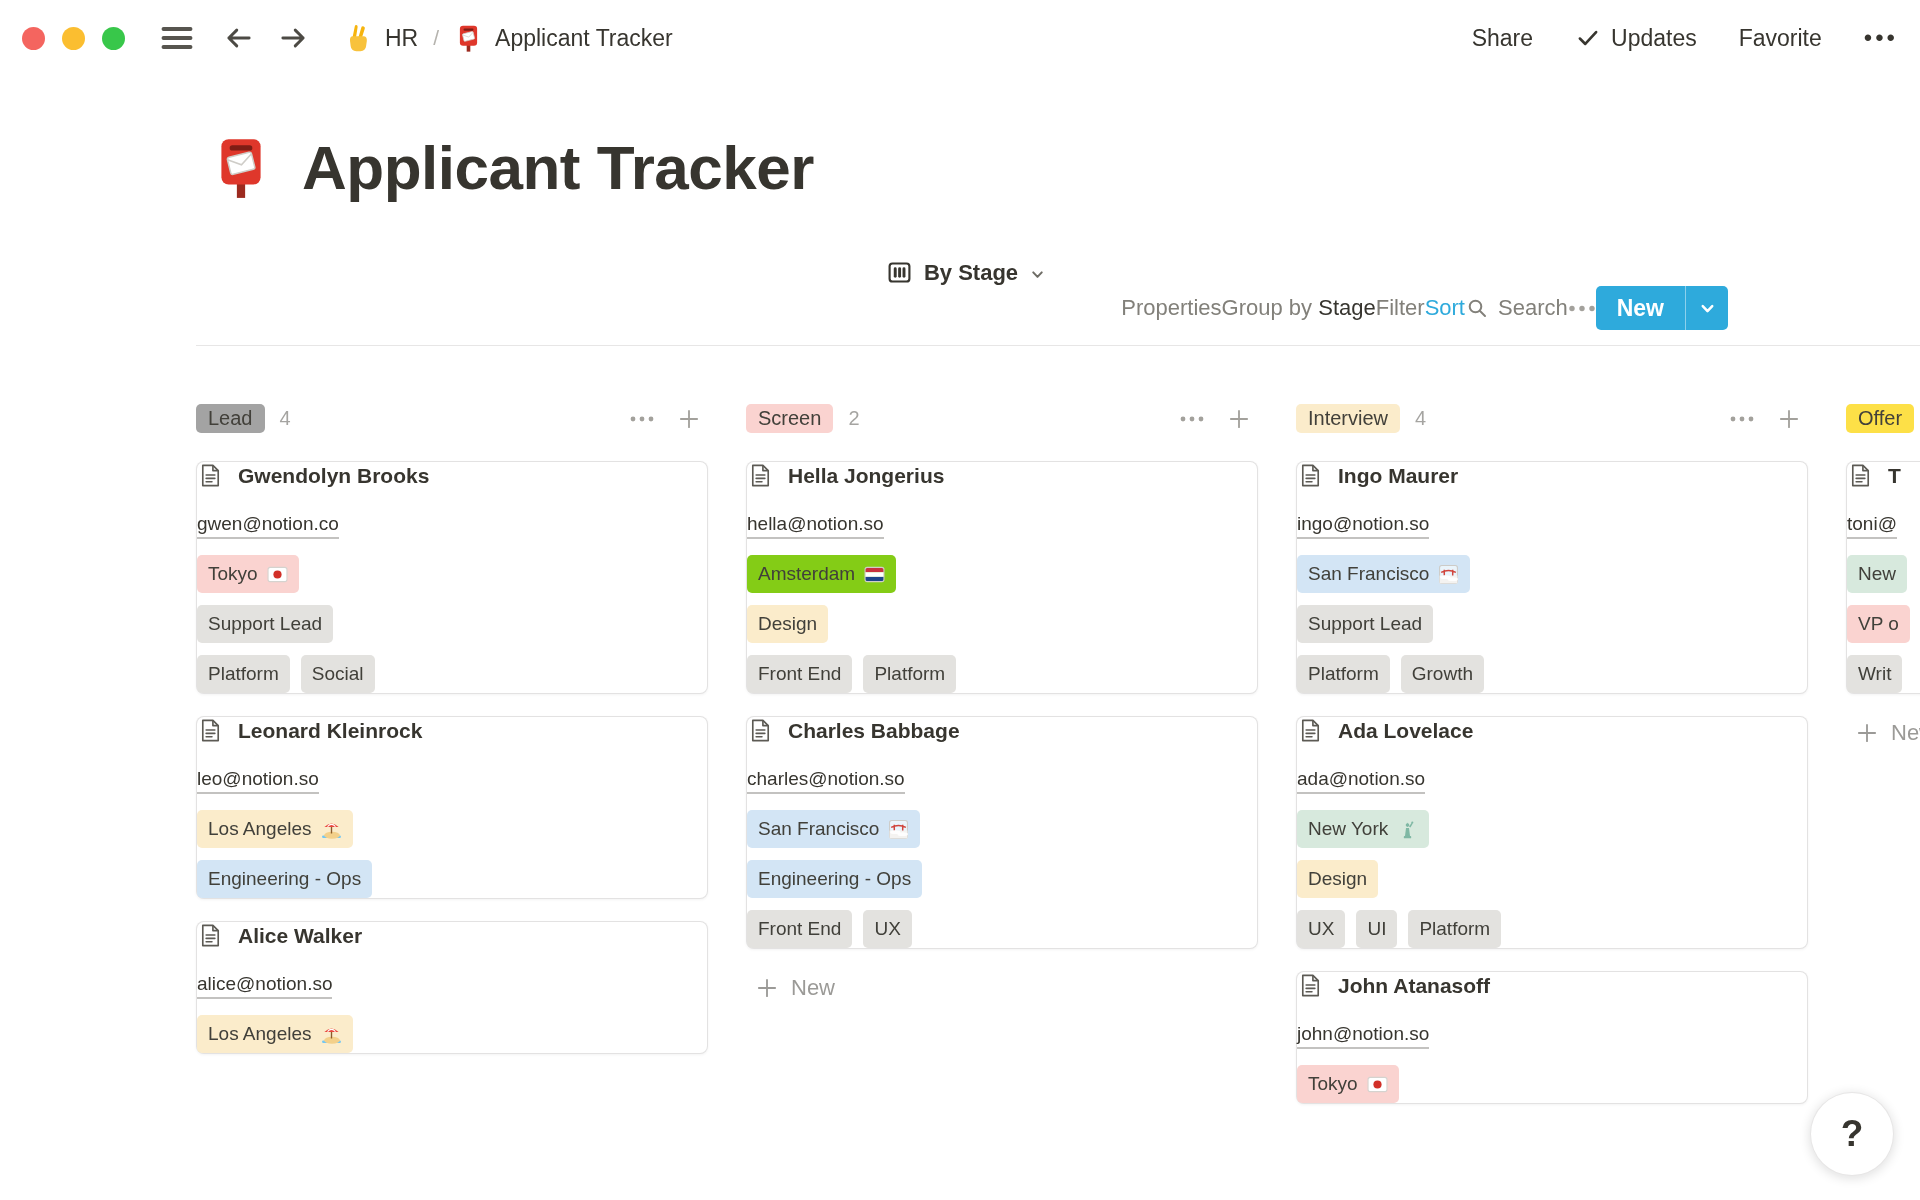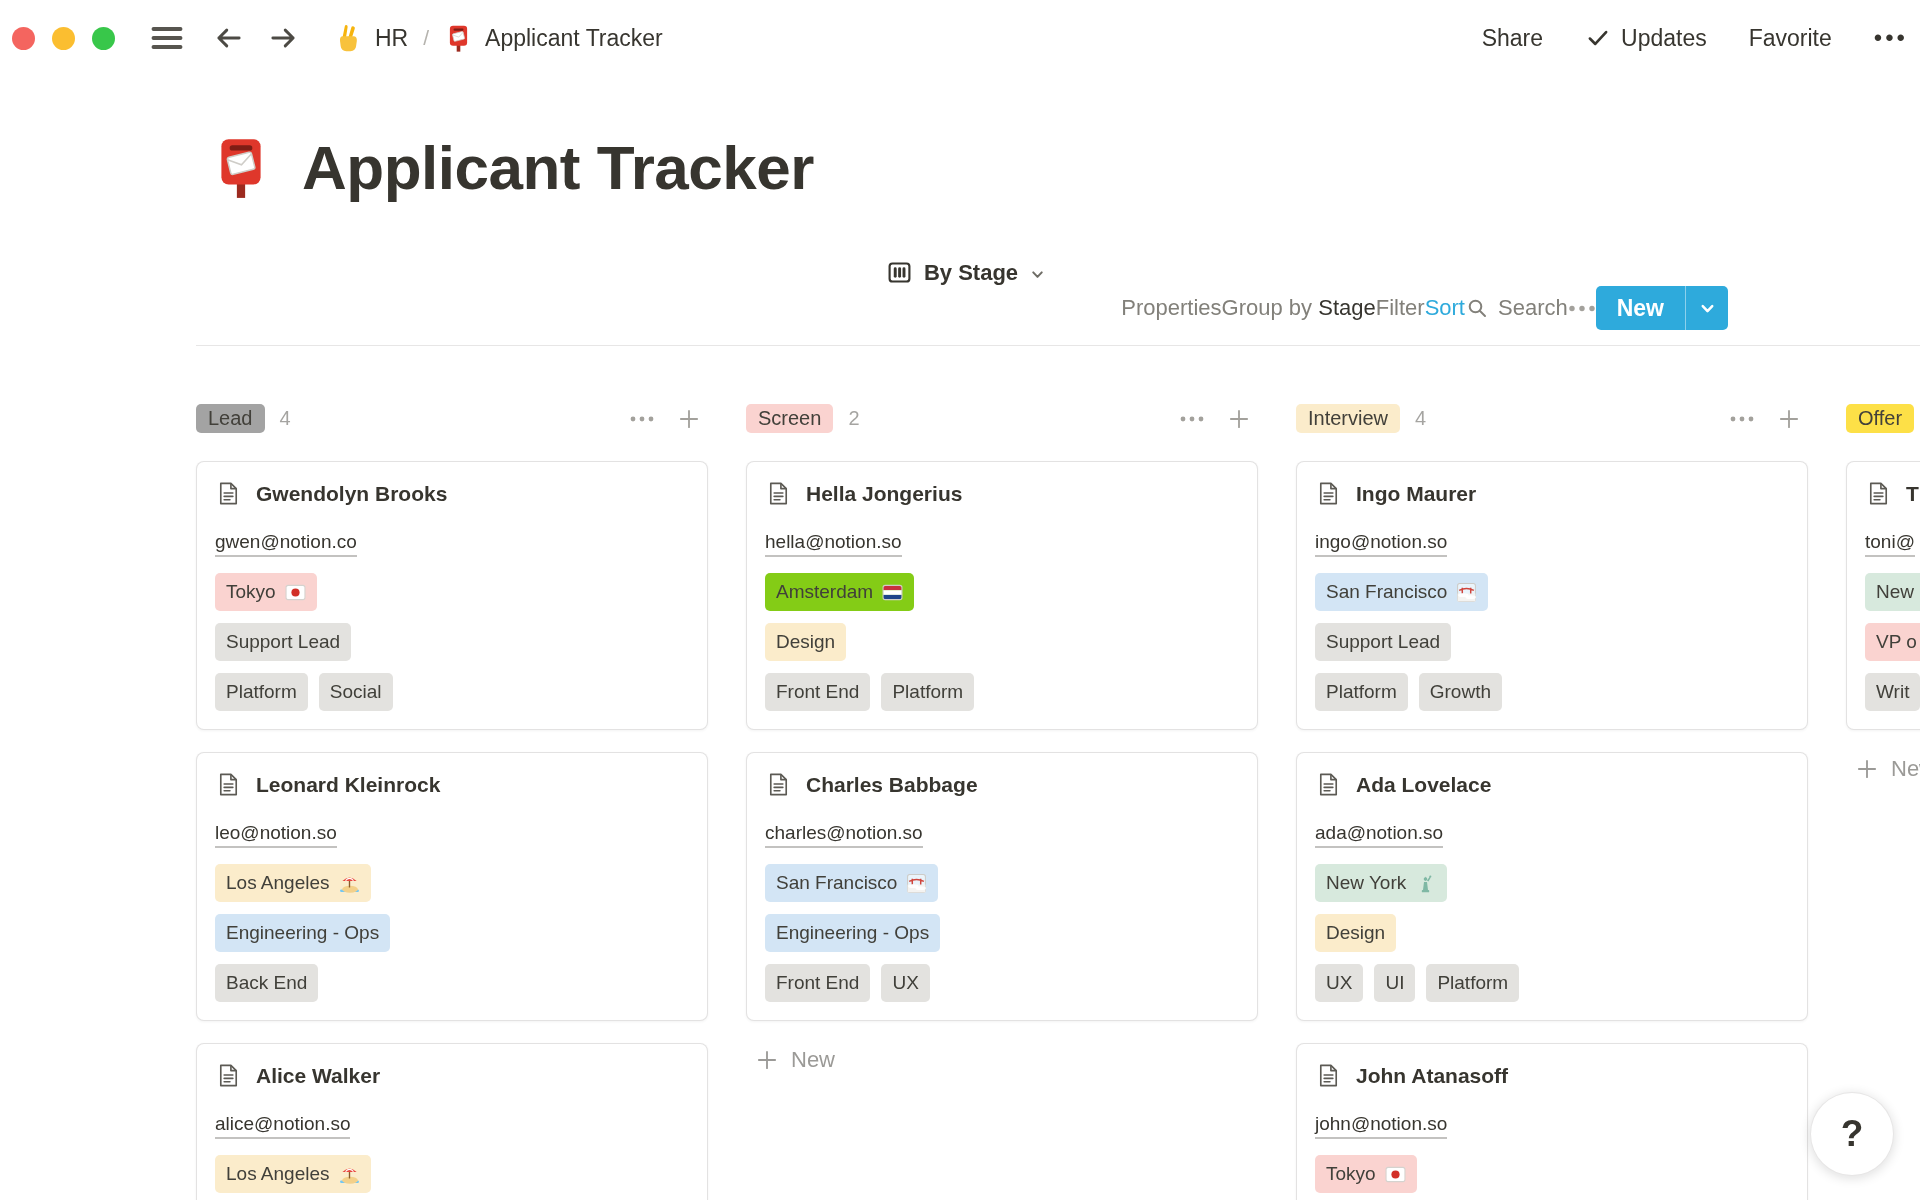--- a/index.html
+++ b/index.html
@@ -2,21 +2,21 @@
 <html><head>
 <meta charset="utf-8">
 <style>
   * { margin:0; padding:0; box-sizing:border-box; }
   html,body { width:1920px; height:1200px; }
   body { overflow:hidden; background:#fff; color:#37352F;
          font-family:"Liberation Sans","DejaVu Sans",sans-serif; }
   button { background:none; border:none; font:inherit; color:inherit; cursor:pointer; }
 
   
-  .topbar { height:76px; display:flex; align-items:center; padding:0 12px; }
+  .topbar { height:76px; display:flex; align-items:center; padding:0 22px; }
   .lights { display:flex; gap:17px; margin-right:34px; }
   .light { width:23px; height:23px; border-radius:50%; }
   .light.red{background:#F4655F;} .light.yellow{background:#FBBE30;} .light.green{background:#38C74A;}
   .icon-btn { display:flex; align-items:center; justify-content:center; }
   .hamburger { margin-right:26px; }
   .nav-arrow { margin-right:18px; }
   .breadcrumb { display:flex; align-items:center; gap:15px; margin-left:14px; font-size:23px; }
   .crumb { display:flex; align-items:center; gap:12px; }
   .crumb-sep { color:#B5B3AE; font-size:21px; }
   .topbar-actions { margin-left:auto; display:flex; align-items:center; gap:42px; font-size:23px; }
@@ -44,21 +44,21 @@
 
   
   .board { display:flex; gap:38px; margin:56px 0 0 196px; align-items:flex-start; }
   .col { width:512px; flex:none; }
   .col-head { display:flex; align-items:center; height:33px; margin-bottom:26px; padding:0 6px 0 0; }
   .col-badge { padding:3px 12px; border-radius:5px; font-size:20px; color:#42403A; }
   .col-count { margin-left:15px; font-size:20px; color:rgba(55,53,47,.45); }
   .col-tools { margin-left:auto; display:flex; gap:21px; color:#A3A19C; align-items:center; }
 
   .card { background:#fff; border:1px solid rgba(55,53,47,.14); border-radius:8px;
-          box-shadow:0 1px 3px rgba(15,15,15,.05); padding:18px; margin-bottom:22px; }
+          box-shadow:0 1px 3px rgba(15,15,15,.05); margin-bottom:22px; }
   .card-title { display:flex; align-items:center; gap:14px; font-size:21px; font-weight:600; margin-bottom:24px; }
   .card-email { display:inline-block; font-size:19px; color:#37352F;
                 border-bottom:2px solid rgba(55,53,47,.30); padding-bottom:2px; margin-bottom:16px; }
   .tag-row { display:flex; gap:11px; }
   .tag-row + .tag-row { margin-top:12px; }
   .tag { display:inline-flex; align-items:center; gap:9px; padding:4px 11px; border-radius:5px;
          font-size:19px; line-height:30px; white-space:nowrap; color:#41403A; }
   .add-new { display:flex; align-items:center; gap:11px; color:#9B9A97; font-size:22px; padding:4px 8px; }
 
   .help-btn { position:fixed; right:26px; bottom:24px; width:84px; height:84px; border-radius:50%;
@@ -287,24 +287,20 @@
                   <path d="M10 13.8V6.5" stroke="#8A5A2B" stroke-width="1.3"></path>
                   <path d="M3.2 7.6Q10 .8 16.8 7.6Z" fill="#E8463C"></path>
                   <path d="M6.2 7.2Q10 3 13.8 7.2" fill="none" stroke="#fff" stroke-width="1"></path>
                 </svg>
               </span>
             </span>
           </div><div class="tag-row">
             <span class="tag" style="background: rgb(211, 229, 245);">
               <span>Engineering - Ops</span>
             </span>
-          </div><div class="tag-row">
-            <span class="tag" style="background: rgb(227, 226, 223);">
-              <span>Back End</span>
-            </span>
           </div></article>
         <article class="card"><div class="card-title">
             <span class="icn">
               <svg width="27" height="27" viewBox="0 0 28 28" fill="none" stroke="#5C5A54" stroke-width="1.7" stroke-linejoin="round">
                 <path d="M6 3.5h10.5L22 9v15.5H6Z" fill="#fff"></path>
                 <path d="M16.5 3.5V9H22"></path>
                 <path d="M9.5 13.5h9M9.5 17h9M9.5 20.5h6" stroke-linecap="round"></path>
               </svg>
             </span>
             <span>Alice Walker</span>

